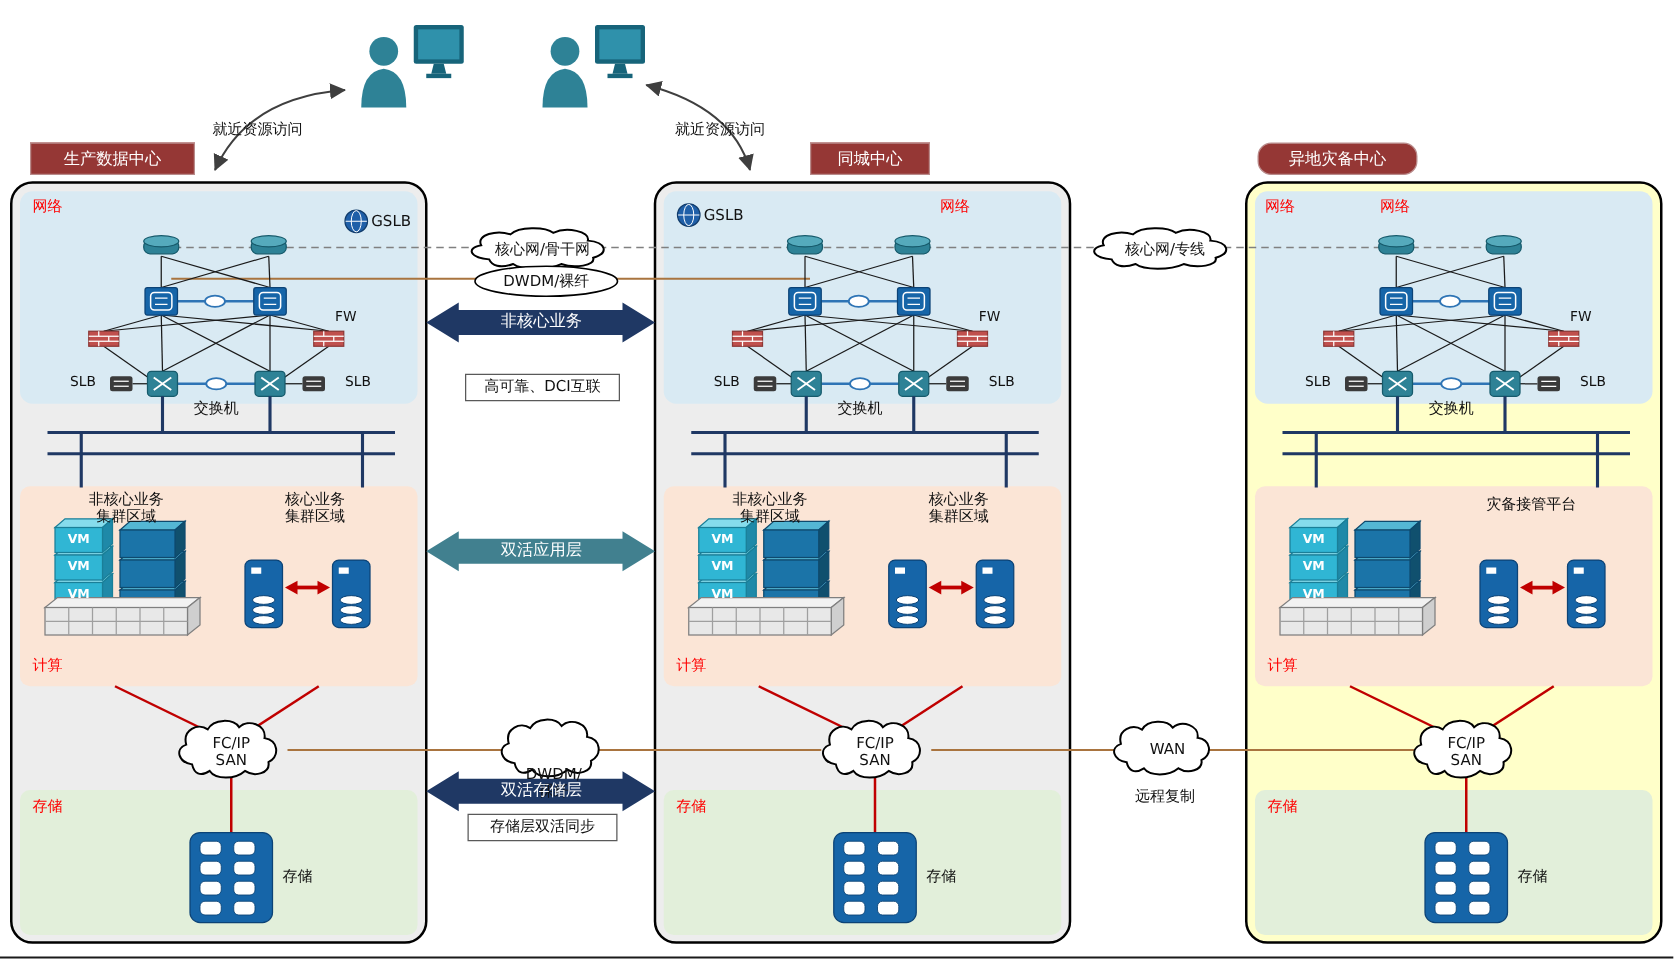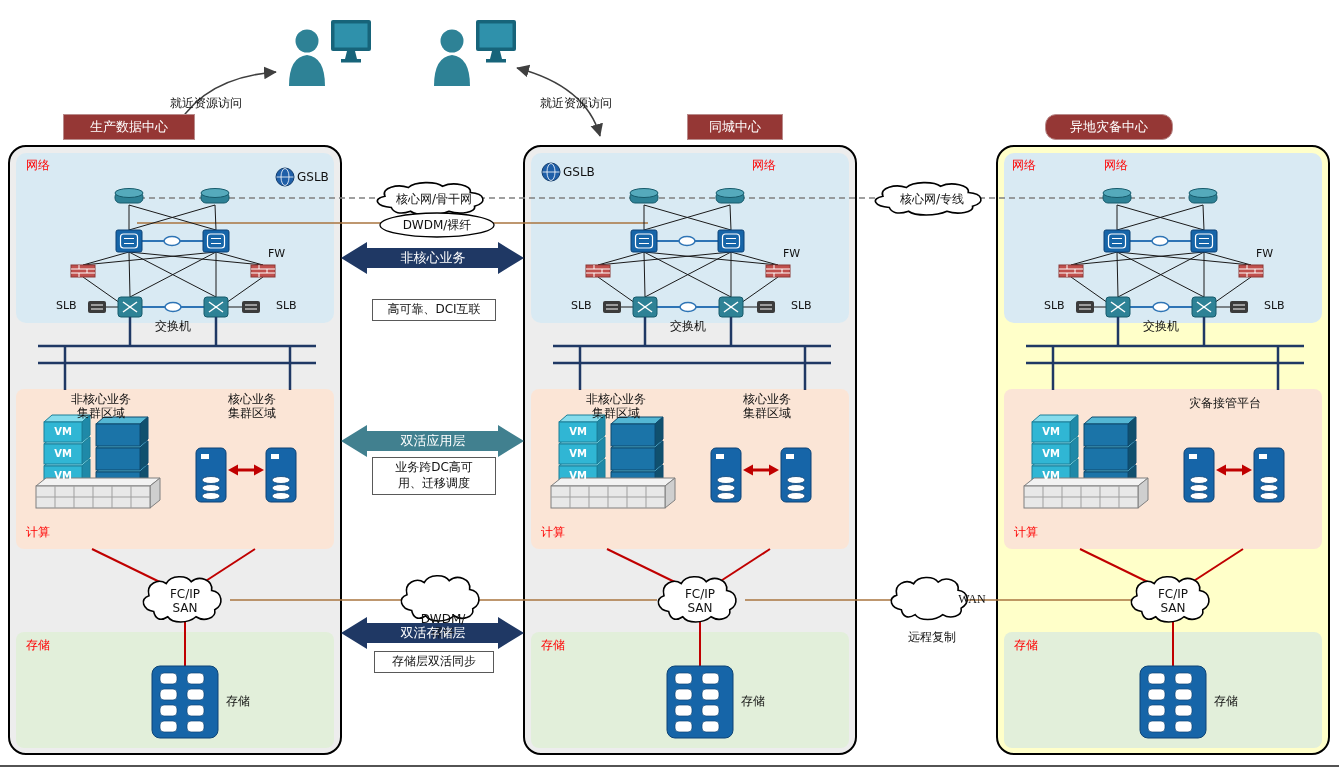--- a/index.html
+++ b/index.html
@@ -19,21 +19,21 @@
   .red{color:#fe0000;}
   .sm{font-size:11px;}
   .white{color:#fff;font-size:13px;}
   .vm{position:absolute;z-index:2;width:34px;text-align:center;font-size:10px;
       font-weight:bold;color:#fff;}
   .note{position:absolute;z-index:2;background:#fff;border:1px solid #595959;
         display:flex;align-items:center;justify-content:center;font-size:12px;
         color:#111;text-align:center;white-space:pre-line;line-height:1.3;}
   .banner{position:absolute;top:114px;height:26px;z-index:2;background:#953735;
           border:1px solid #b98b8b;color:#fff;font-size:13px;display:flex;
-          align-items:center;justify-content:center;box-sizing:border-box;margin-left:39px;}
+          align-items:center;justify-content:center;box-sizing:border-box;}
 </style>
 </head>
 <body>
 
 <div id="canvas">
 
   <div class="center-box" style="left:8px;"></div>
   <div class="center-box" style="left:523px;"></div>
   <div class="center-box dr" style="left:996px;"></div>
 
@@ -346,23 +346,21 @@
   <div class="lbl" style="left:1145px;top:587px;width:56px;">FC/IP
 SAN</div>
   <div class="lbl red lft" style="left:1014px;top:638px;">存储</div>
   <div class="lbl lft" style="left:1214px;top:694px;">存储</div>
 
   <div class="lbl" style="left:374px;top:192px;width:120px;">核心网/骨干网</div>
   <div class="lbl" style="left:377px;top:218px;width:120px;">DWDM/裸纤</div>
   <div class="lbl white" style="left:369px;top:250px;width:128px;">非核心业务</div>
   <div class="note" style="left:372px;top:274px;width:122px;height:20px;margin-top:25px;">高可靠、DCI互联</div>
   <div class="lbl white" style="left:369px;top:433px;width:128px;">双活应用层</div>
-  <div class="note" style="left:372px;top:457px;width:122px;height:36px;">业务跨DC高可
-用、迁移调度</div>
   <div class="lbl" style="left:413px;top:612px;width:60px;">DWDM/
 裸纤</div>
   <div class="lbl white" style="left:369px;top:625px;width:128px;">双活存储层</div>
   <div class="note" style="left:374px;top:651px;width:118px;height:20px;">存储层双活同步</div>
   <div class="lbl" style="left:872px;top:192px;width:120px;">核心网/专线</div>
-  <div class="lbl" style="left:942px;top:592px;width:60px;font-family:Liberation Serif, serif;">WAN</div>
+  <div class="lbl" style="left:904px;top:592px;width:60px;">WAN</div>
   <div class="lbl" style="left:902px;top:630px;width:60px;">远程复制</div>
 
 </div>
 
 </body></html>

